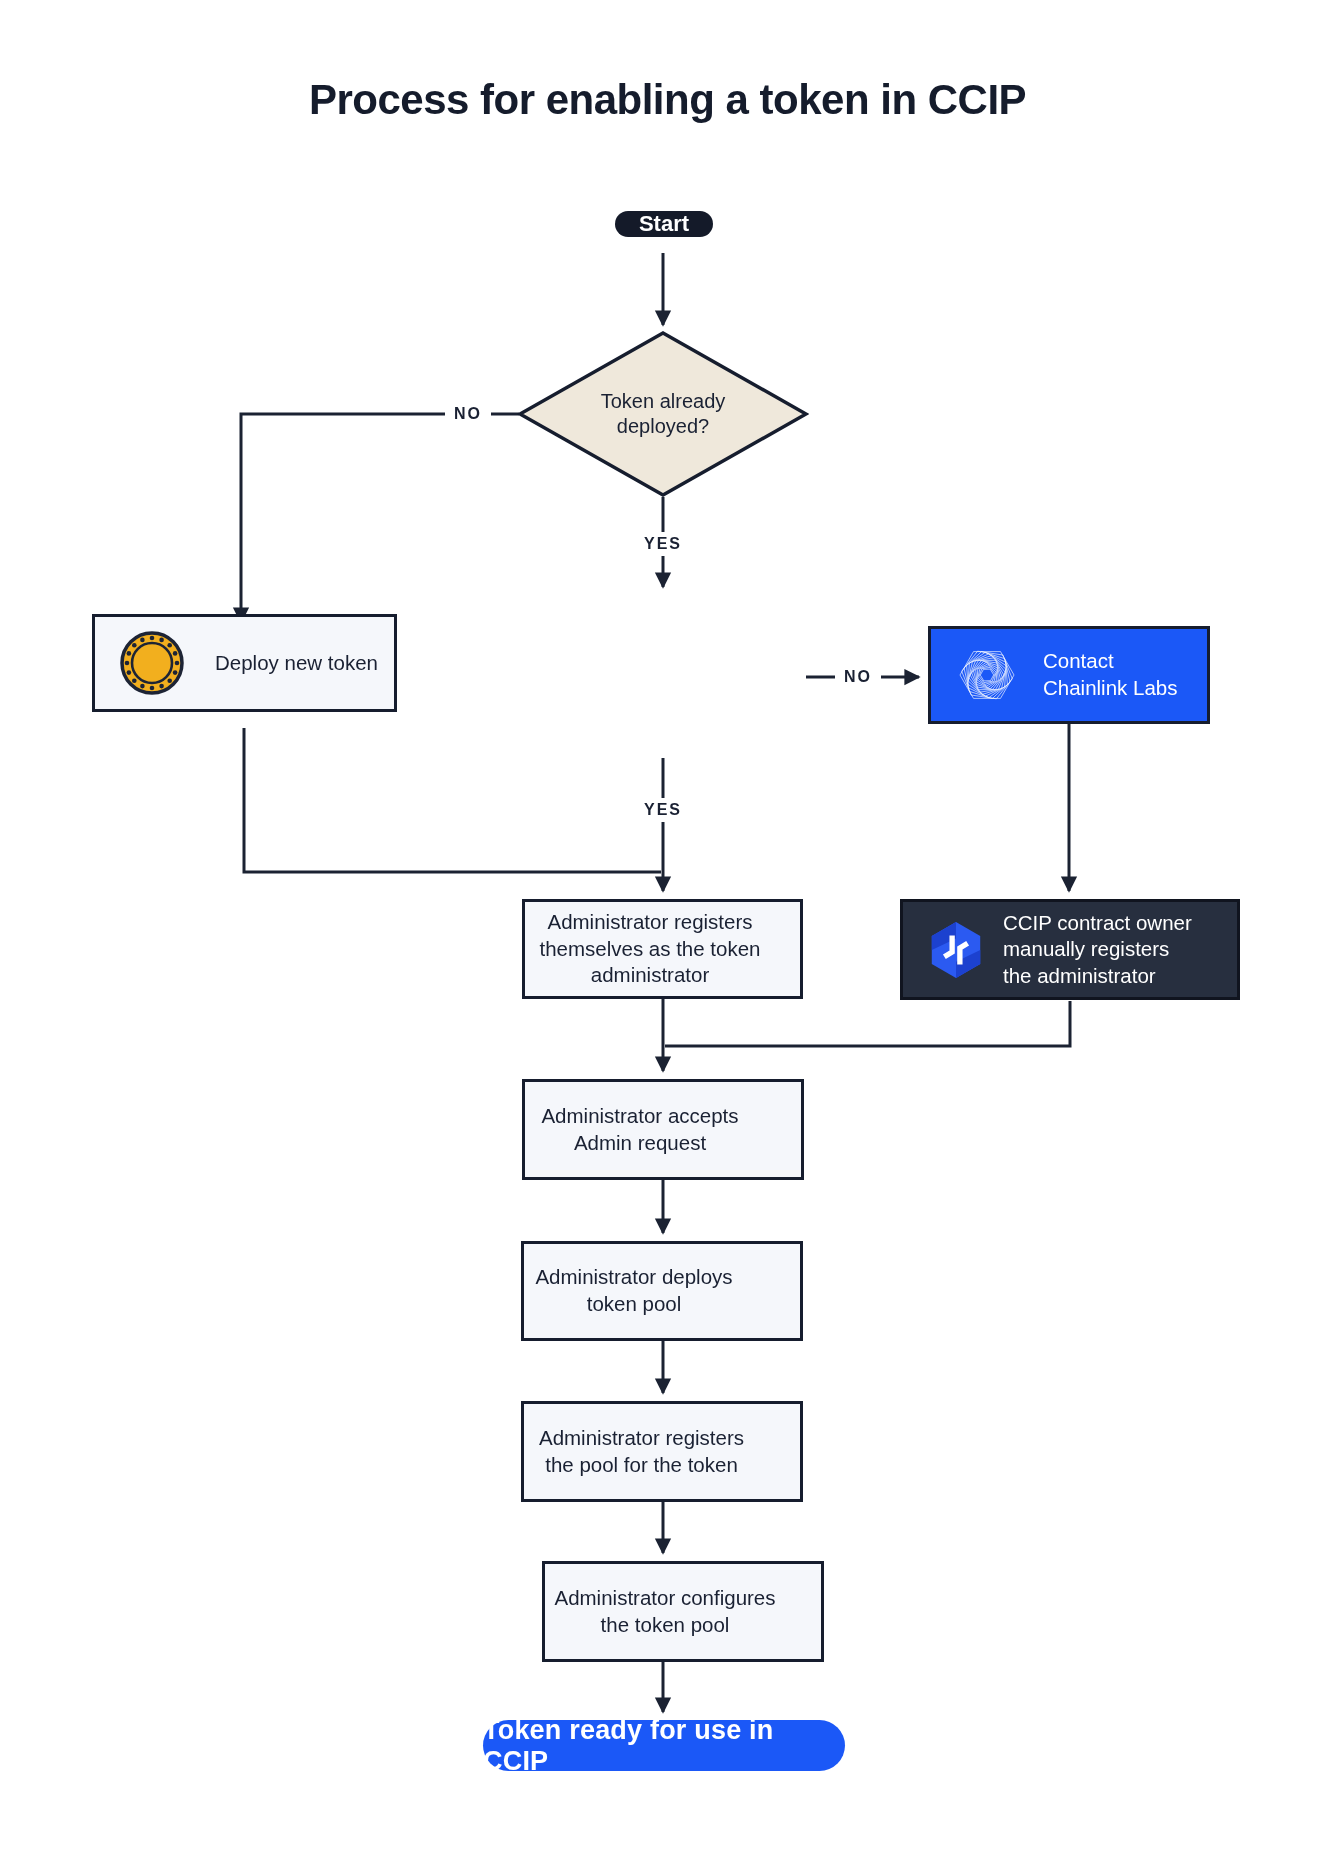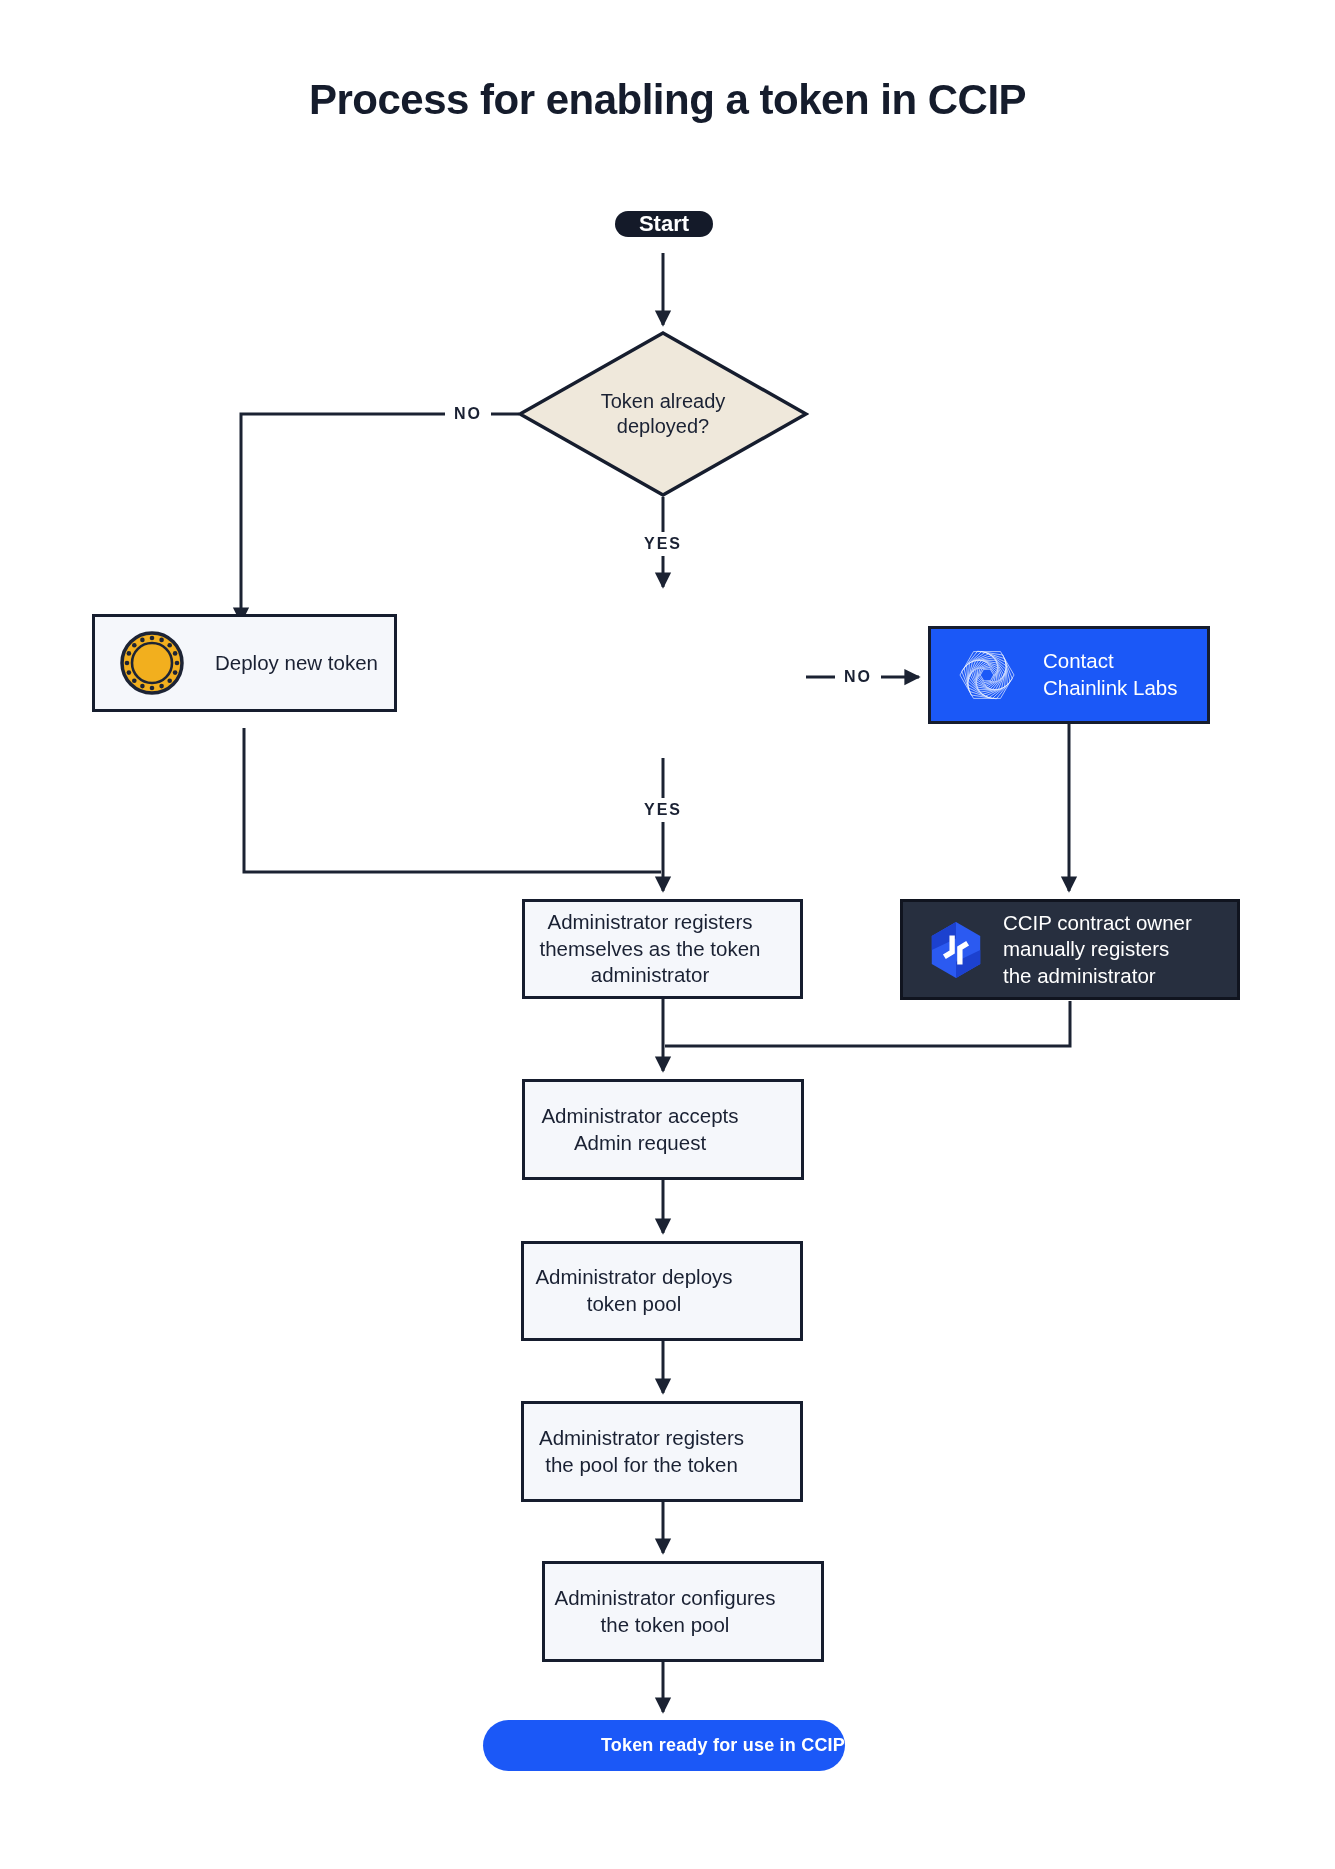--- a/index.html
+++ b/index.html
@@ -17,23 +17,23 @@
     position:absolute;z-index:2;transform:translate(-50%,-50%);
     background:#ffffff;padding:3px 9px;
     font-size:16px;font-weight:700;letter-spacing:2px;color:#1A2133;
   }
   .terminator{
     display:flex;align-items:center;justify-content:center;
     background:#141A29;color:#ffffff;border-radius:999px;
     font-size:22px;font-weight:600;
   }
   .pill-end{
-    display:flex;align-items:center;justify-content:flex-end;
+    display:flex;align-items:center;justify-content:center;
     background:#1B58F7;color:#ffffff;border-radius:999px;
-    font-size:18px;font-weight:700;letter-spacing:0.2px;
+    font-size:27px;font-weight:700;letter-spacing:0.2px;
   }
   .diamond{display:block;}
   .diamond svg{position:absolute;left:0;top:0;}
   .diamond .dlabel{
     position:absolute;left:0;top:0;width:100%;height:100%;
     display:flex;align-items:center;justify-content:center;text-align:center;
   }
   .diamond .dlabel span{display:block;font-size:20px;line-height:1.26;font-weight:500;}
   .pbox{
     background:#F5F7FB;border:3px solid #161D2E;

